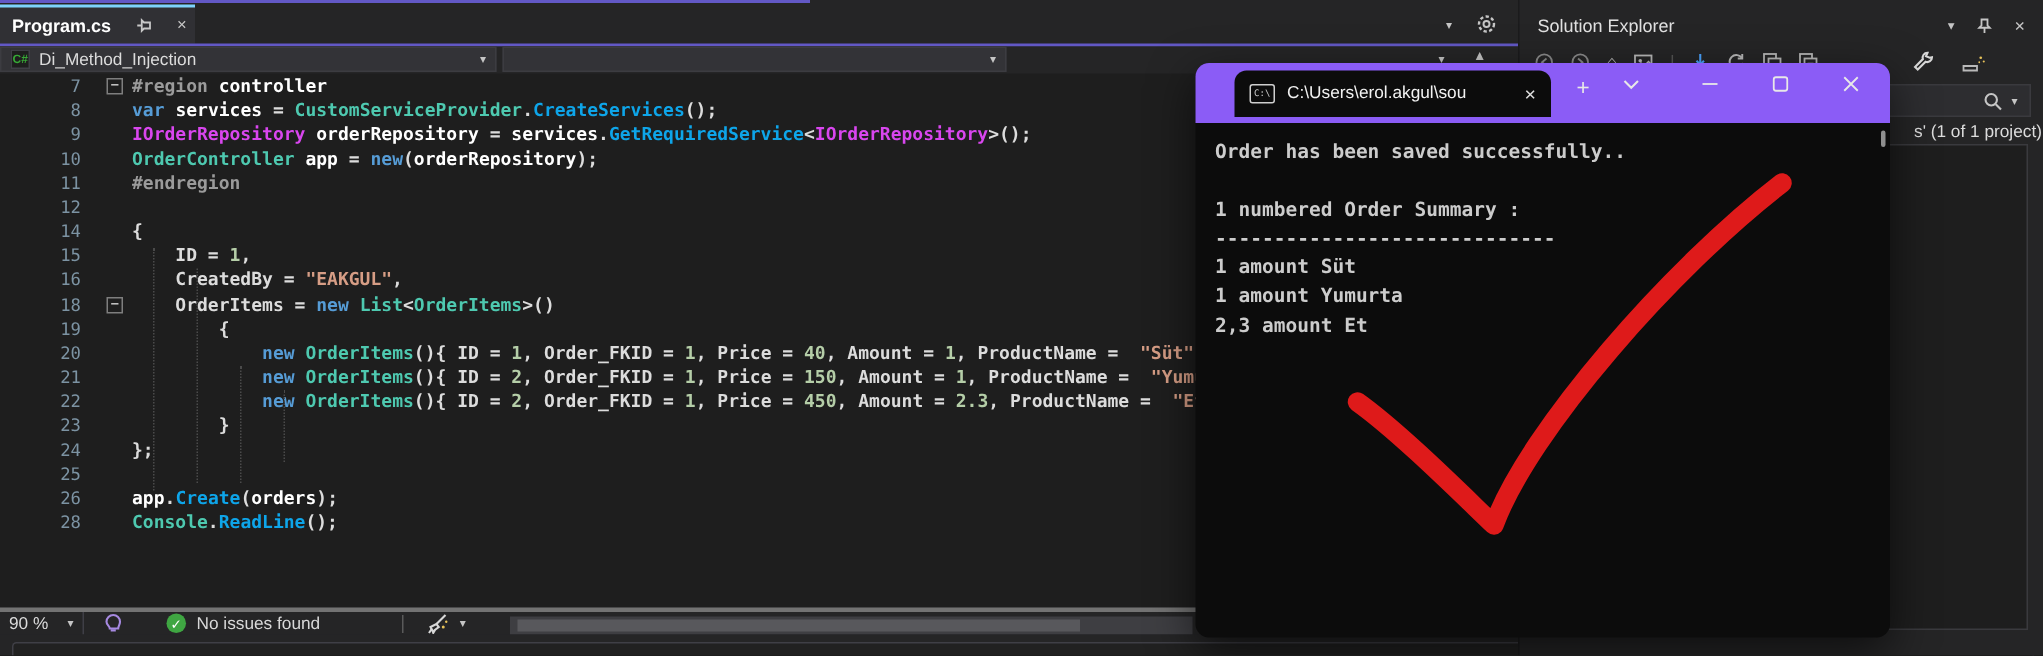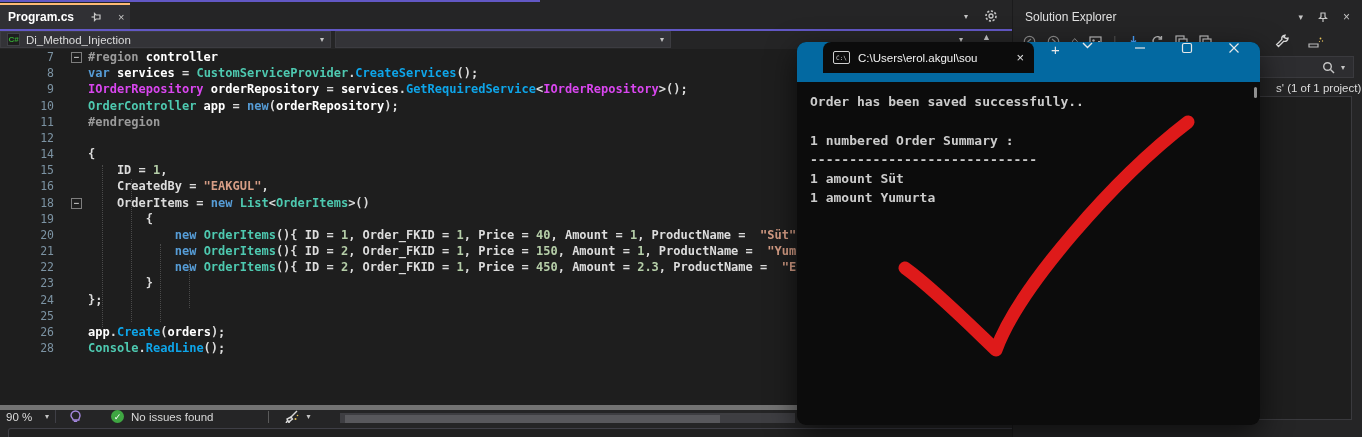--- a/index.html
+++ b/index.html
@@ -5,21 +5,21 @@
   *{margin:0;padding:0;box-sizing:border-box;}
   html,body{background:#1a1a1a;}
   .app{position:relative;width:1362px;height:437px;background:#252526;overflow:hidden;
        font-family:"Liberation Sans",sans-serif;color:#dcdcdc;}
 
   
   .editor-pane{position:absolute;left:0;top:0;width:1012px;height:437px;background:#252526;}
   .top-accent{position:absolute;left:0;top:0;width:540px;height:2px;background:#6258c5;}
   .tab-row{position:absolute;left:0;top:3px;height:26px;width:1012px;}
   .doc-tab{position:absolute;left:0;top:0;height:26px;width:130px;background:#303034;
-           border-top:2px solid #fdba74;display:flex;align-items:center;padding:0 8px;gap:17px;}
+           border-top:2px solid #7dd3fc;display:flex;align-items:center;padding:0 8px;gap:17px;}
   .doc-tab .t{font-size:12px;font-weight:bold;color:#ffffff;white-space:nowrap;}
   .tab-ico{color:#c8c8c8;font-size:11px;line-height:1;}
   .tabrow-right{position:absolute;right:14px;top:6px;display:flex;gap:16px;align-items:center;color:#c5c5c5;}
   .purple-line{position:absolute;left:0;top:29px;width:1012px;height:2px;background:#6258c5;}
 
   .navbar{position:absolute;left:0;top:31px;width:1012px;height:18px;background:#252526;}
   .dd{position:absolute;top:0;height:17px;background:#333337;border:1px solid #3c3c41;
       display:flex;align-items:center;padding:0 6px;gap:6px;}
   .dd .arrow{margin-left:auto;color:#c5c5c5;font-size:8px;}
   .dd1{left:0;width:331px;}
@@ -39,21 +39,21 @@
   .fold.has::before{content:"−";position:absolute;left:1px;top:3px;width:9px;height:9px;line-height:8px;
       text-align:center;font-size:9px;color:#c0c0c0;border:1px solid #7e7e7e;background:#1e1e1e;}
   .ct{flex:1;}
   .tk-d{color:#9b9b9b}.tk-b{color:#ffffff}.tk-kw{color:#569cd6}.tk-cls{color:#4ec9b0}
   .tk-m{color:#0ea5e9}.tk-if{color:#d946ef}.tk-v{color:#ffffff}.tk-n{color:#b5cea8}
   .tk-s{color:#d69d85}.tk-p{color:#dcdcdc}
   .guide{position:absolute;width:0;border-left:1px dotted #4a4a4a;pointer-events:none;}
 
   
   .status-row{position:absolute;left:0;top:405px;width:1012px;height:18px;background:#252526;
-              border-top:5px solid #737373;display:flex;align-items:center;font-size:11.5px;}
+              border-top:3px solid #737373;display:flex;align-items:center;font-size:11.5px;}
   .zoom-box{width:56px;display:flex;align-items:center;padding:0 6px;gap:10px;height:100%;
             border-right:1px solid #3f3f46;color:#dcdcdc;}
   .zoom-box .arrow{font-size:8px;color:#c5c5c5;margin-left:auto;}
   .health{margin-left:12px;}
   .check-dot{width:13px;height:13px;border-radius:50%;background:#3fa642;color:#fff;font-size:9px;
              display:flex;align-items:center;justify-content:center;margin-left:28px;flex:none;}
   .issues-lbl{margin-left:7px;color:#d8d8d8;}
   .vsep{width:1px;height:12px;background:#5a5a5a;margin-left:55px;}
   .broom-wrap{display:flex;align-items:center;gap:7px;margin-left:14px;color:#c5c5c5;}
   .hscroll-left{margin-left:32px;color:#808080;font-size:10px;}
@@ -75,22 +75,22 @@
   .se-search{position:absolute;left:8px;top:56px;right:8px;height:22px;background:#2d2d30;
              border:1px solid #3a3a3e;display:flex;align-items:center;justify-content:flex-end;
              gap:6px;padding:0 8px;color:#c5c5c5;}
   .se-project{position:absolute;left:263px;top:82px;font-size:11.5px;color:#dcdcdc;white-space:nowrap;}
   .se-tree{position:absolute;left:8px;top:96px;right:10px;height:324px;background:#1e1e1e;border:1px solid #3a3a3e;}
   .arrow8{font-size:8px;} .arrow9{font-size:9px;}
 
   
   .terminal{position:absolute;left:797px;top:42px;width:463px;height:383px;border-radius:9px;
             background:#0c0c0c;box-shadow:0 10px 30px rgba(0,0,0,.6);z-index:10;}
-  .term-titlebar{position:relative;height:40px;background:#0369a1;border-radius:9px 9px 0 0;
-                 display:flex;align-items:flex-start;}
+  .term-titlebar{position:relative;height:40px;background:#8b5cf6;border-radius:9px 9px 0 0;
+                 display:flex;align-items:center;}
   .term-tab{margin-left:26px;height:31px;width:211px;background:#0c0c0c;border-radius:8px 8px 0 0;
             display:flex;align-items:center;gap:8px;padding:0 10px;}
   .term-tab-icon{width:17px;height:13px;border:1px solid #cfcfcf;border-radius:2px;flex:none;
                  color:#cfcfcf;font-size:6px;line-height:11px;text-align:center;font-family:"DejaVu Sans Mono",monospace;}
   .term-tab-title{font-size:11.5px;color:#f2f2f2;white-space:nowrap;overflow:hidden;flex:1;}
   .term-tab-close{color:#e0e0e0;font-size:13px;line-height:1;}
   .term-newtab{margin-left:17px;margin-bottom:8px;color:#e8e8e8;font-size:15px;line-height:1;}
   .term-dd{margin-left:22px;margin-bottom:11px;}
   .term-controls{margin-left:auto;margin-right:20px;margin-bottom:12px;display:flex;gap:35px;
                  align-items:center;color:#e8e8e8;}
@@ -337,20 +337,21 @@
       </div>
     </div>
     <div class="term-body">
       <div id="term-lines">
           <div class="tl">Order has been saved successfully..</div>
           <div class="tl"> </div>
           <div class="tl">1 numbered Order Summary :</div>
           <div class="tl">-----------------------------</div>
           <div class="tl">1 amount Süt</div>
           <div class="tl">1 amount Yumurta</div>
+          <div class="tl">2,3 amount Et</div>
         </div>
       <div class="term-scroll"></div>
       <svg class="check-svg" width="463" height="343" viewBox="0 0 463 343">
         <path d="M108 186 C 136 206, 178 248, 199 268 C 222 205, 318 96, 391 40" fill="none" stroke="#de1a1a" stroke-width="13" stroke-linecap="round" stroke-linejoin="round"></path>
       </svg>
     </div>
   </div>
 
 </div>
 

